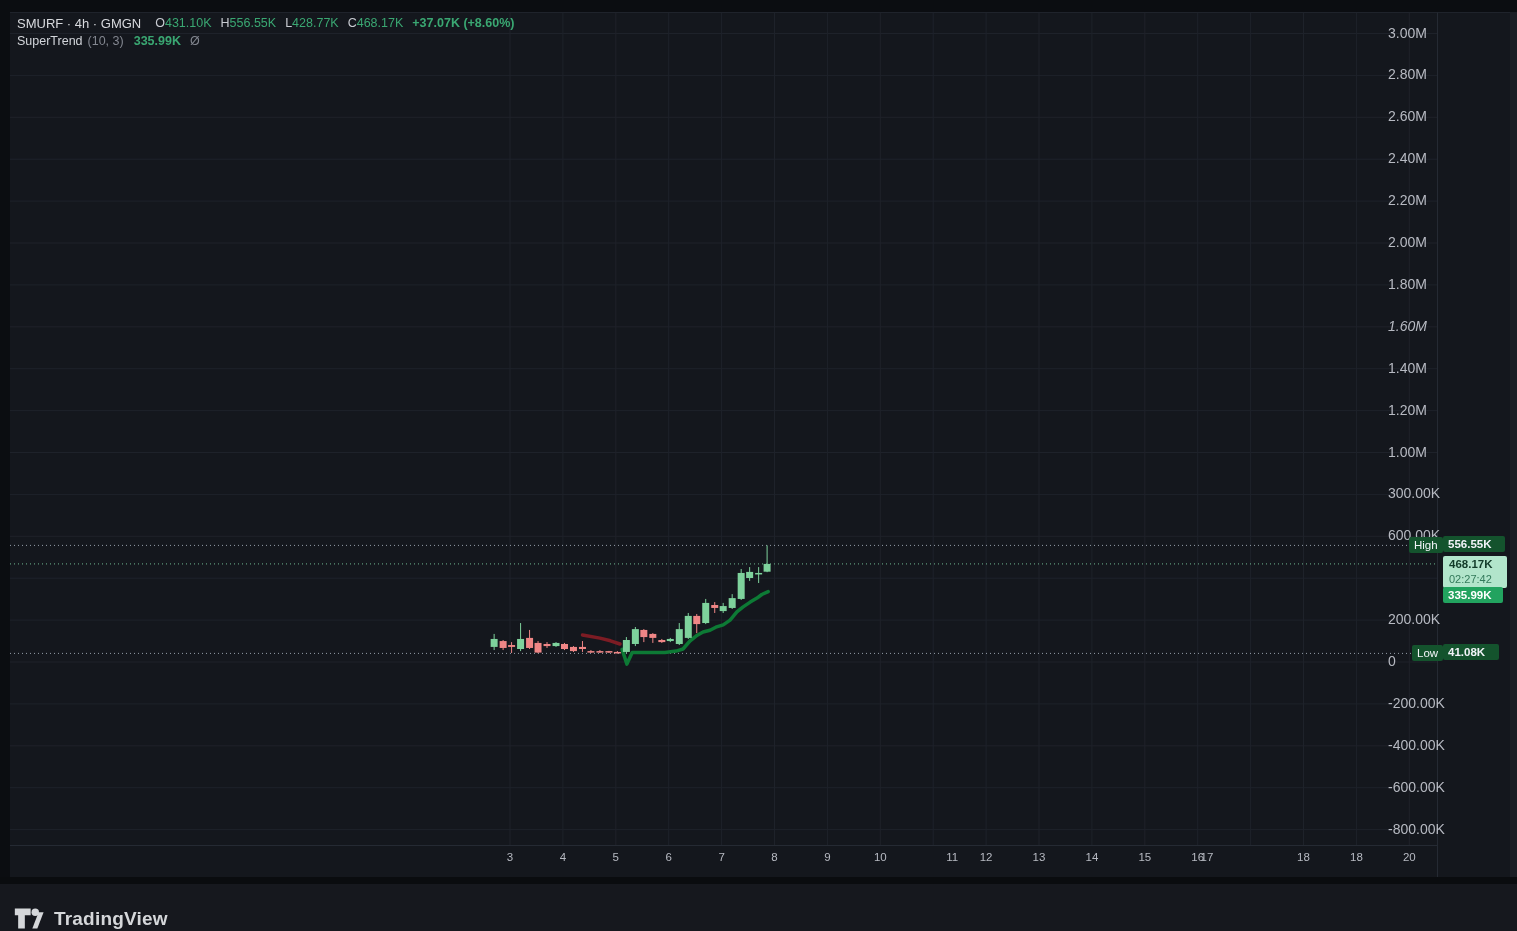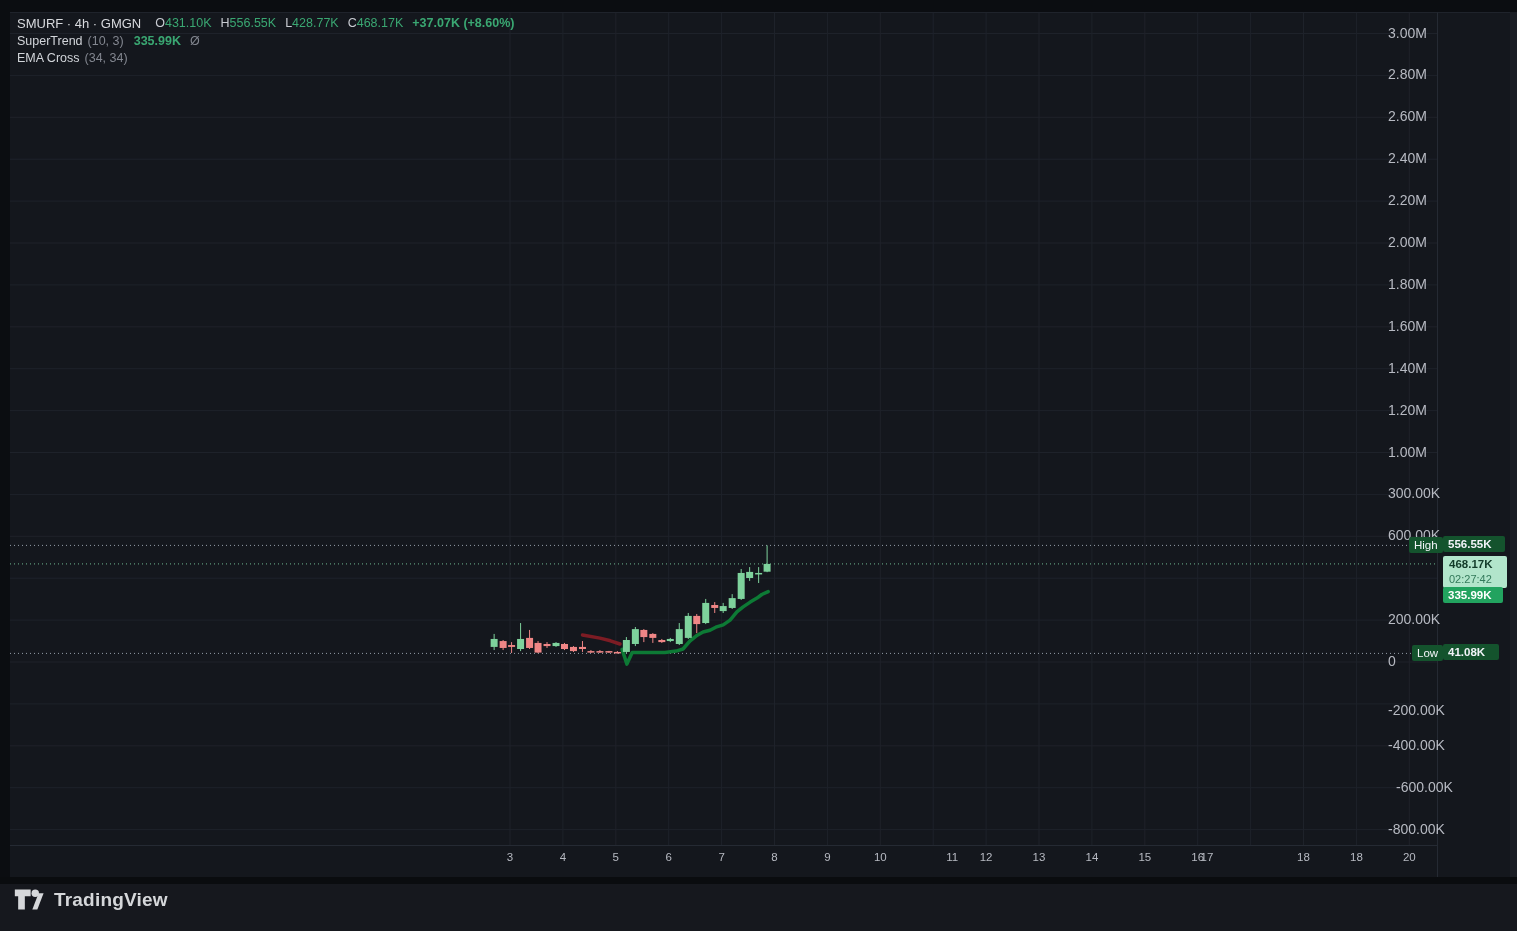--- a/index.html
+++ b/index.html
@@ -35,21 +35,21 @@
         padding:0 5px;white-space:nowrap;}
   .chip-navy{background:#14532d;color:#f2f4f8;}
   .chip-price{background:#b2e5cb;color:#123b29;text-align:left;line-height:15px;
               font-weight:700;padding:1px 6px;}
   .chip-price .cd{font-weight:400;color:#33795a;font-size:11px;}
   .chip-st{background:#22a35f;color:#fff;font-weight:700;}
   .vbold{font-weight:700;}
   
   .footer{position:absolute;left:0;top:884px;width:1517px;height:47px;background:#16181e;}
   .gap-strip{position:absolute;left:0;top:877px;width:1517px;height:7px;background:#0a0c0f;}
-  .tv-logo{position:absolute;left:14px;top:3px;display:flex;align-items:center;gap:10px;}
+  .tv-logo{position:absolute;left:14px;top:22px;display:flex;align-items:center;gap:10px;}
   .tv-brand{font-size:19px;font-weight:700;color:#d5d7da;letter-spacing:0.2px;}
 </style>
 </head>
 <body>
 
 <div class="stage">
 
   <div class="chart-panel">
     <svg id="chart-svg" width="1427" height="833">
         <line x1="0" x2="1427" y1="816.6" y2="816.6" stroke="#1e222a" stroke-width="1"></line>
@@ -166,31 +166,31 @@
   <div class="right-strip"></div>
   <div class="time-axis"></div>
   <div id="price-ticks">
       <div class="price-tick" style="top: 24.5px;">3.00M</div>
       <div class="price-tick" style="top: 66.4px;">2.80M</div>
       <div class="price-tick" style="top: 108.3px;">2.60M</div>
       <div class="price-tick" style="top: 150.2px;">2.40M</div>
       <div class="price-tick" style="top: 192.1px;">2.20M</div>
       <div class="price-tick" style="top: 234px;">2.00M</div>
       <div class="price-tick" style="top: 275.9px;">1.80M</div>
-      <div class="price-tick" style="top: 317.8px;">1.60M</div>
+      <div class="price-tick" style="top: 317.8px; font-style: italic;">1.60M</div>
       <div class="price-tick" style="top: 359.7px; text-align: right;">1.40M</div>
       <div class="price-tick" style="top: 401.6px;">1.20M</div>
       <div class="price-tick" style="top: 443.5px;">1.00M</div>
       <div class="price-tick" style="top: 485.4px;">300.00K</div>
       <div class="price-tick" style="top: 527.3px;">600.00K</div>
       <div class="price-tick" style="top: 611.1px;">200.00K</div>
       <div class="price-tick" style="top: 653px;">0</div>
-      <div class="price-tick" style="top: 694.9px; margin-top: 7px;">-200.00K</div>
+      <div class="price-tick" style="top: 694.9px;">-200.00K</div>
       <div class="price-tick" style="top: 736.8px;">-400.00K</div>
-      <div class="price-tick" style="top: 778.7px; margin-left: 8px;">-600.00K</div>
+      <div class="price-tick" style="top: 778.7px;">-600.00K</div>
       <div class="price-tick" style="top: 820.6px;">-800.00K</div>
     </div>
   <div id="time-ticks">
       <div class="time-tick" style="left: 510px;">3</div>
       <div class="time-tick" style="left: 562.9px;">4</div>
       <div class="time-tick" style="left: 615.8px;">5</div>
       <div class="time-tick" style="left: 668.7px;">6</div>
       <div class="time-tick" style="left: 721.6px;">7</div>
       <div class="time-tick" style="left: 774.5px;">8</div>
       <div class="time-tick" style="left: 827.4px;">9</div>
@@ -215,24 +215,20 @@
       <span class="oseg"><span>L</span><b class="grn">428.77K</b></span>
       <span class="oseg"><span>C</span><b class="grn">468.17K</b></span>
       <span class="oseg grn">+37.07K (+8.60%)</span>
     </div>
     <div class="legend-row">
       <span class="ind-name">SuperTrend</span>
       <span class="ind-params">(10, 3)</span>
       <span class="ind-val grn">335.99K</span>
       <span class="ind-params">Ø</span>
     </div>
-    <div class="legend-row">
-      <span class="ind-name">EMA Cross</span>
-      <span class="ind-params">(34, 34)</span>
-    </div>
   </div>
 
   <div class="chip chip-navy" style="left:1409px;top:537px;">High</div>
   <div class="chip chip-navy vbold" style="left:1443px;top:536px;width:52px;">556.55K</div>
 
   <div class="chip chip-price" style="left:1443px;top:556px;width:52px;">
     <div>468.17K</div>
     <div class="cd">02:27:42</div>
   </div>
 

